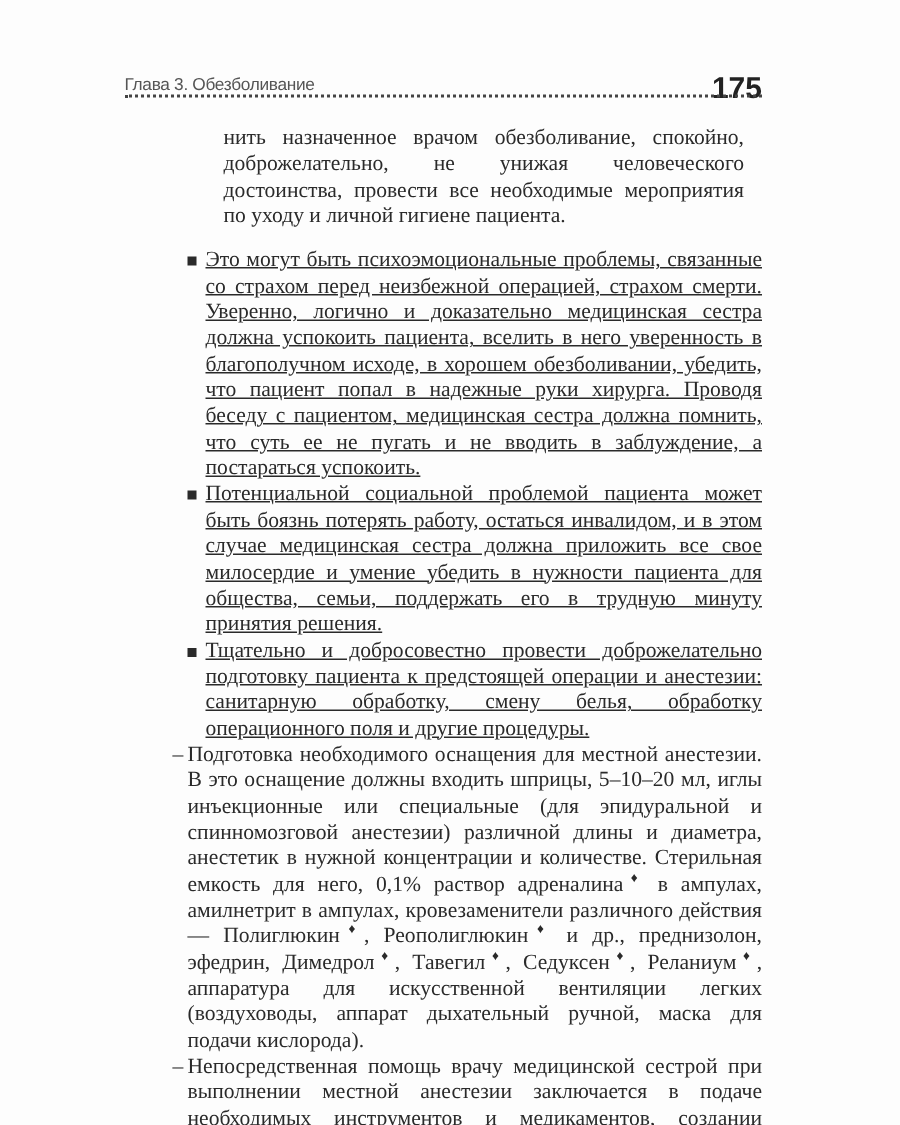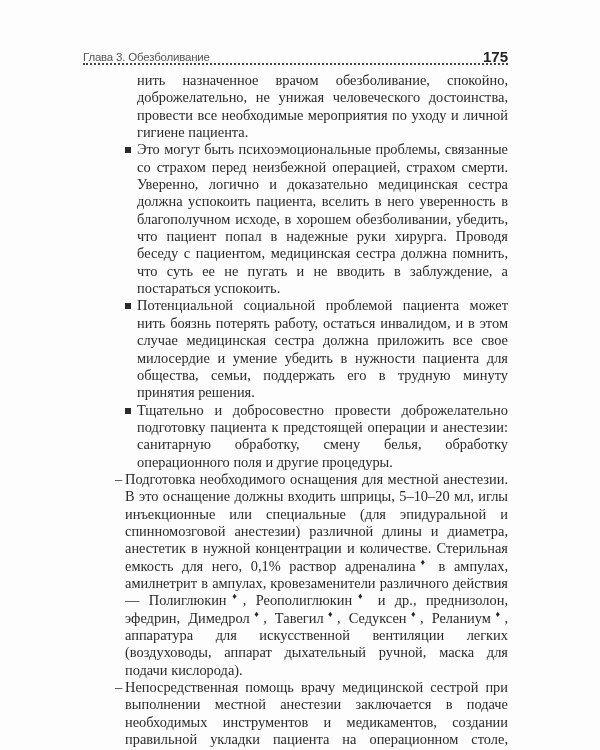--- a/index.html
+++ b/index.html
@@ -15,34 +15,34 @@
     position:absolute; left:83px; top:48px; width:425px; height:20px;
   }
   .chapter-title {
     position:absolute; left:0; top:3px;
     font-family:"Liberation Sans", "DejaVu Sans", sans-serif;
     font-size:11.5px; color:#555; letter-spacing:-0.2px;
   }
   .page-number {
     position:absolute; right:0; top:0;
     font-family:"Liberation Sans", "DejaVu Sans", sans-serif;
-    font-size:15px; font-weight:bold; color:#222;
+    font-size:20px; font-weight:bold; color:#222;
   }
   .dotted-rule {
     position:absolute; left:83px; top:63px; width:425px; height:0;
     border-top:2px dotted #444;
   }
   .body-text {
     position:absolute; left:115px; top:72px; width:393px;
     font-size:14.4px; line-height:17.35px;
     text-align:justify;
   }
-  .body-text p { margin:0; }
+  .body-text p { margin:12px; }
   .cont { padding-left:22px; text-align:justify; }
-  ul.bullets { list-style:none; margin:0; padding:0 0 0 22px; }
+  ul.bullets { list-style:none; margin:0; padding:0 0 0 22px;text-decoration:underline; }
   ul.bullets li { position:relative; text-align:justify; }
   ul.bullets li .bullet {
     position:absolute; left:-12px; top:6px; width:6px; height:6px; background:#2a2a2a;
   }
   ul.dashes { list-style:none; margin:0; padding:0 0 0 10px; }
   ul.dashes li { position:relative; text-align:justify; }
   ul.dashes li .dash { position:absolute; left:-10px; top:0; }
   .ast { font-size:9px; vertical-align:super; line-height:0; }
 </style>
 </head>
@@ -53,21 +53,21 @@
     <span class="chapter-title">Глава 3. Обезболивание</span>
     <span class="page-number">175</span>
   </div>
   <div class="dotted-rule"></div>
 
   <div class="body-text">
     <p class="cont">нить назначенное врачом обезболивание, спокойно, доброжелательно, не унижая человеческого достоинства, провести все необходимые мероприятия по уходу и личной гигиене пациента.</p>
 
     <ul class="bullets">
       <li><span class="bullet"></span><span>Это могут быть психоэмоциональные проблемы, связанные со страхом перед неизбежной операцией, страхом смерти. Уверенно, логично и доказательно медицинская сестра должна успокоить пациента, вселить в него уверенность в благополучном исходе, в хорошем обезболивании, убедить, что пациент попал в надежные руки хирурга. Проводя беседу с пациентом, медицинская сестра должна помнить, что суть ее не пугать и не вводить в заблуждение, а постараться успокоить.</span></li>
-      <li><span class="bullet"></span><span>Потенциальной социальной проблемой пациента может нить боязнь потерять работу, остаться инвалидом, и в этом случае медицинская сестра должна приложить все свое милосердие и умение убедить в нужности пациента для общества, семьи, поддержать его в трудную минуту принятия решения.</span></li>
+      <li><span class="bullet"></span><span>Потенциальной социальной проблемой пациента может быть боязнь потерять работу, остаться инвалидом, и в этом случае медицинская сестра должна приложить все свое милосердие и умение убедить в нужности пациента для общества, семьи, поддержать его в трудную минуту принятия решения.</span></li>
       <li><span class="bullet"></span><span>Тщательно и добросовестно провести доброжелательно подготовку пациента к предстоящей операции и анестезии: санитарную обработку, смену белья, обработку операционного поля и другие процедуры.</span></li>
     </ul>
 
     <ul class="dashes">
       <li>
         <span class="dash">–</span>
         <span>Подготовка необходимого оснащения для местной анестезии. В это оснащение должны входить шприцы, 5–10–20 мл, иглы инъекционные или специальные (для эпидуральной и спинномозговой анестезии) различной длины и диаметра, анестетик в нужной концентрации и количестве. Стерильная емкость для него, 0,1% раствор адреналина</span><sup class="ast">♦</sup><span> в ампулах, амилнетрит в ампулах, кровезаменители различного действия — Полиглюкин</span><sup class="ast">♦</sup><span>, Реополиглюкин</span><sup class="ast">♦</sup><span> и др., преднизолон, эфедрин, Димедрол</span><sup class="ast">♦</sup><span>, Тавегил</span><sup class="ast">♦</sup><span>, Седуксен</span><sup class="ast">♦</sup><span>, Реланиум</span><sup class="ast">♦</sup><span>, аппаратура для искусственной вентиляции легких (воздуховоды, аппарат дыхательный ручной, маска для подачи кислорода).</span>
       </li>
       <li>
         <span class="dash">–</span>

